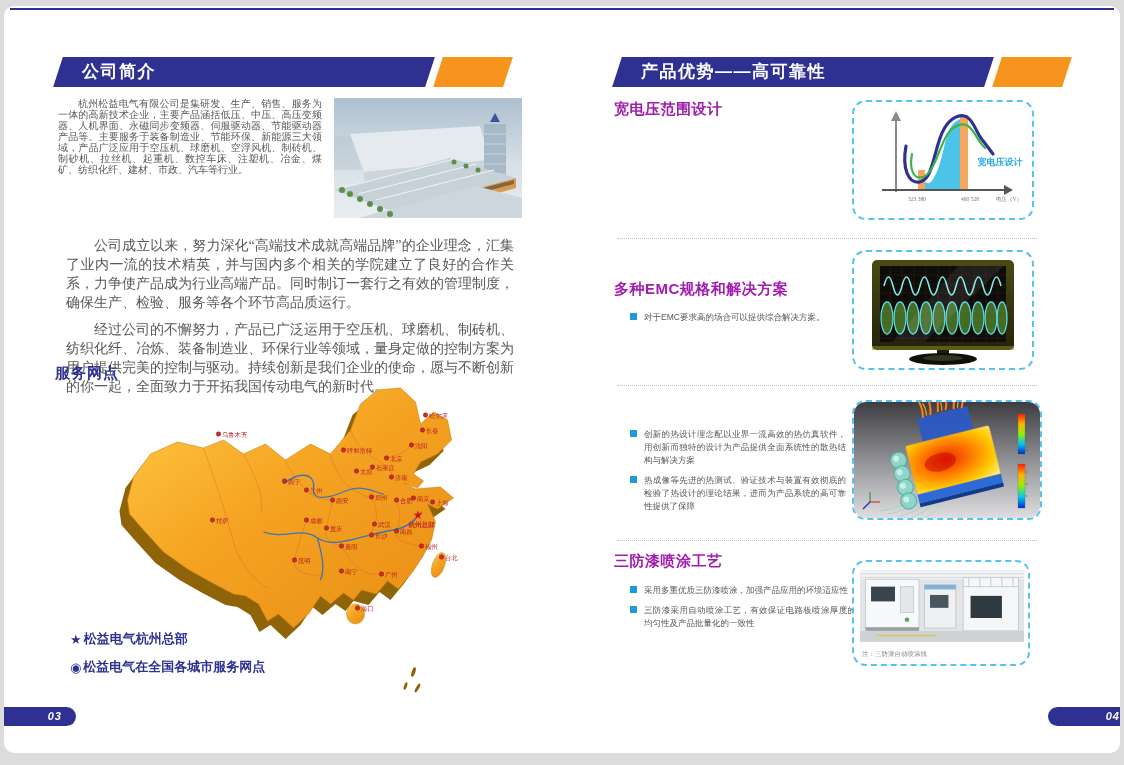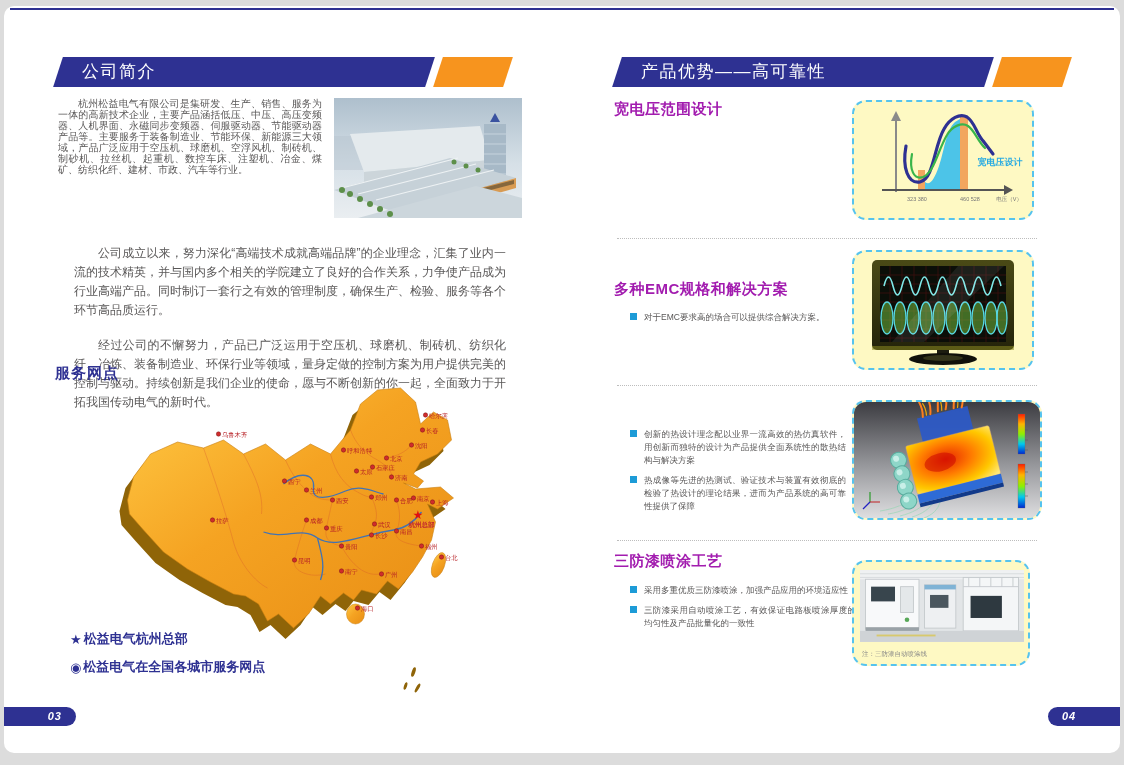--- a/index.html
+++ b/index.html
@@ -7,45 +7,45 @@
   .sheet{position:absolute;left:4px;right:4px;top:6px;bottom:12px;background:#fff;border-radius:10px;}
   .top-rule{position:absolute;left:10px;right:10px;top:8px;height:2px;background:#2e3192;z-index:3;}
   .page{position:absolute;top:0;width:562px;height:765px;z-index:2;}
   .page-left{left:0;}
   .page-right{left:562px;}
 
   
   .banner{position:absolute;height:30px;}
   .banner-bg{position:absolute;inset:0;background:#2e3192;transform:skewX(-18deg);}
   .banner-accent{position:absolute;top:0;height:30px;width:70px;background:#f7941e;transform:skewX(-18deg);}
-  .banner-label{position:relative;color:#fff;font-size:17px;font-weight:normal;line-height:30px;padding-left:24px;letter-spacing:1.5px;}
+  .banner-label{position:relative;color:#fff;font-size:17px;font-weight:bold;line-height:30px;padding-left:24px;letter-spacing:1.5px;}
 
   
   .para-row{position:absolute;left:58px;top:98px;width:464px;display:flex;gap:12px;}
   .para1{width:264px;font-size:10px;color:#595757;text-align:justify;line-height:11px;text-indent:2em;margin:0;}
   .building-box{width:188px;height:120px;overflow:hidden;}
   .paras{position:absolute;left:58px;top:228px;width:464px;}
-  .paras p{margin:16px;font-size:12px;color:#595757;text-align:justify;line-height:19px;text-indent:2em;}
+  .paras p{margin:8px;font-size:14px;color:#595757;text-align:justify;line-height:19px;text-indent:2em;font-family:Liberation Serif, serif;}
   .service-title{position:absolute;left:55px;top:364px;font-size:15px;font-weight:bold;color:#2e3192;letter-spacing:1px;text-align:right;}
   .map-wrap{position:absolute;left:113px;top:382px;width:425px;height:318px;}
   .legend{position:absolute;left:70px;top:630px;color:#2e3192;font-size:13px;font-weight:bold;}
   .legend-row{margin-bottom:10px;display:flex;align-items:center;gap:2px;}
   .legend-sym{font-size:13px;}
 
   .page-badge{position:absolute;bottom:39px;height:19px;width:58px;background:#2e3192;color:#fff;
     font-size:11px;font-weight:bold;line-height:19px;letter-spacing:1px;z-index:4;font-style:italic;}
   .badge-left{left:4px;border-radius:0 10px 10px 0;text-align:right;padding-right:14px;}
-  .badge-right{right:4px;border-radius:10px 0 0 10px;text-align:left;padding-left:14px;}
+  .badge-right{right:4px;border-radius:10px 0 0 10px;text-align:right;padding-left:14px;}
 
   
   .sec-title{position:absolute;left:52px;font-size:15px;color:#a21caf;font-weight:600;letter-spacing:0.5px;}
   .bullets{position:absolute;left:68px;}
   .bullet{position:relative;padding-left:14px;font-size:8.5px;color:#595757;line-height:13px;margin-bottom:7px;text-align:justify;}
   .bullet::before{content:"";position:absolute;left:0;top:2px;width:7px;height:7px;background:#1d9bd7;}
-  .figure-box{position:absolute;left:290px;width:178px;height:116px;border:2px dashed #55c3ee;border-radius:14px;background:#fef9c3;overflow:hidden;}
+  .figure-box{position:absolute;left:290px;width:178px;height:116px;border:2px dashed #55c3ee;border-radius:14px;background:#ffffff;overflow:hidden;font-family:Liberation Serif, serif;}
   .divider{position:absolute;left:55px;width:420px;border-top:1px dotted #bdbdbd;height:0;}
   .caption{font-size:6.5px;color:#888;padding:2px 0 0 2px;}
 
   .city-label{font-size:6.3px;fill:#b72025;}
   .hq-star{font-size:12px;fill:#e01010;font-weight:bold;}
   .hq-label{font-size:6.5px;font-weight:bold;fill:#c1272d;}
 </style>
 </head>
 <body>
 

